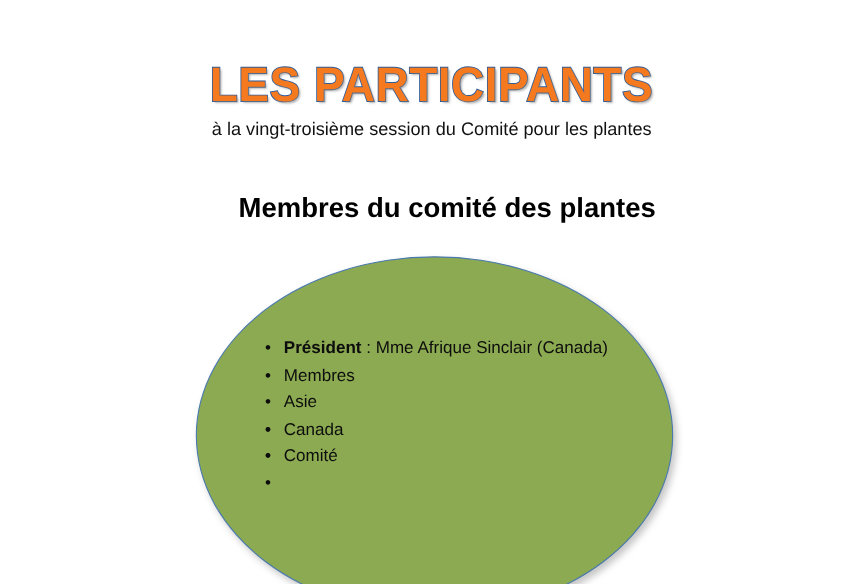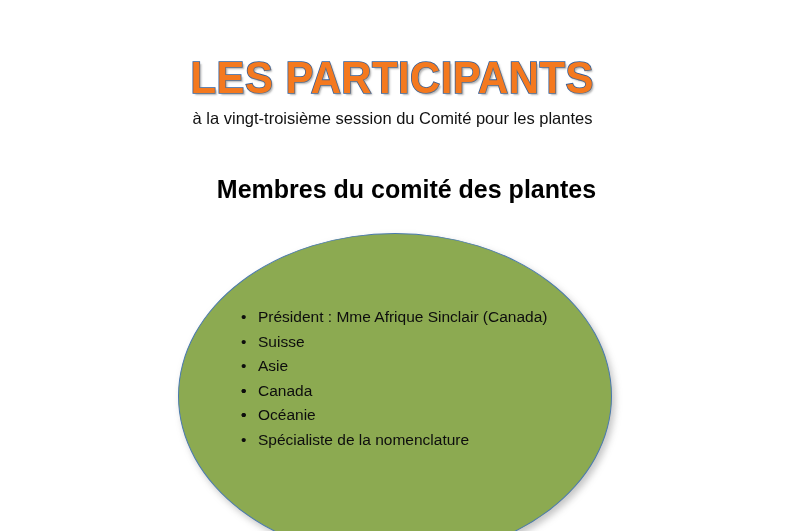--- a/index.html
+++ b/index.html
@@ -110,21 +110,21 @@
   }
   .bullet-list li .bullet-dot {
     position: absolute;
     left: 1px;
     top: 0;
     font-size: 15.5px;
     line-height: 24.5px;
     color: #0d0d0d;
   }
   .bullet-list li .lead {
-    font-weight: normal;
+    font-weight: bold;
   }
 </style>
 </head>
 <body>
 
 <div class="slide">
 
   <div class="title-wrap">
     <span class="title">LES PARTICIPANTS</span>
   </div>
@@ -132,22 +132,22 @@
   <div class="subtitle">
     <span class="line">à la vingt-troisième session du Comité pour les plantes</span>
   </div>
 
   <div class="heading">Membres du comité des plantes</div>
 
   <div class="ellipse"></div>
 
   <ul class="bullet-list" id="bullet-list">
       <li><span class="bullet-dot">•</span><span class="lead">Président</span><span> : Mme Afrique Sinclair (Canada)</span></li>
-      <li><span class="bullet-dot">•</span><span>Suisse</span></li>
+      <li><span class="bullet-dot">•</span><span>Membres</span></li>
       <li><span class="bullet-dot">•</span><span>Asie</span></li>
       <li><span class="bullet-dot">•</span></li>
       <li><span class="bullet-dot">•</span><span>Canada</span></li>
       <li><span class="bullet-dot">•</span></li>
-      <li><span class="bullet-dot">•</span><span>Océanie</span></li>
-      <li><span class="bullet-dot">•</span><span>Spécialiste de la nomenclature</span></li>
+      <li><span class="bullet-dot">•</span><span>Comité</span></li>
+      <li><span class="bullet-dot">•</span></li>
     </ul>
 
 </div>
 
 </body></html>

